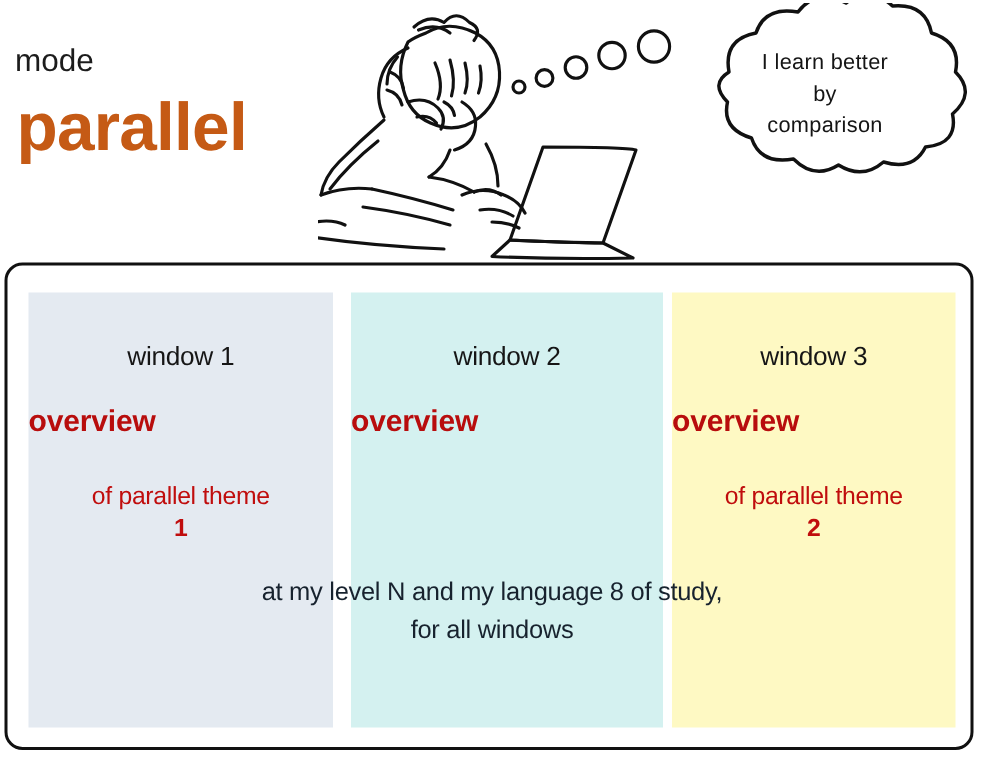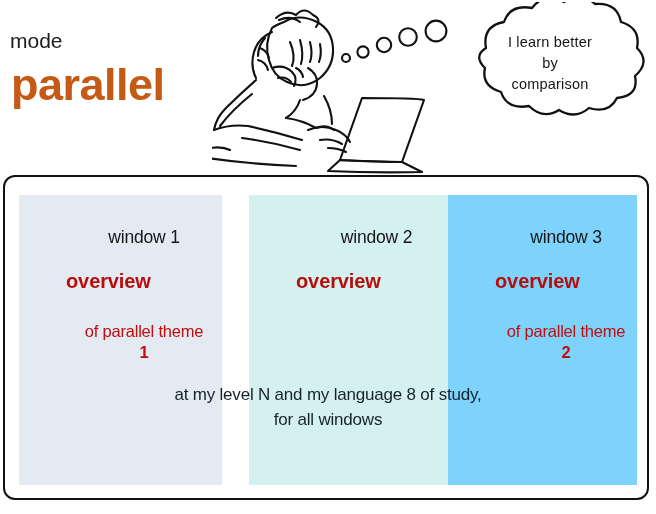--- a/index.html
+++ b/index.html
@@ -84,25 +84,24 @@
     position: absolute;
     left: 0; top: 0;
     width: 646px; height: 325px;
   }
   .window-col {
     position: absolute;
     top: 18px;
     height: 290px;
     box-sizing: border-box;
     padding-top: 32px;
-    padding-left: 47px;
   }
   #col-1 { left: 14px;  width: 203px; background: #e4eaf1; }
-  #col-2 { left: 244px; width: 208px; background: #d4f1f0; }
-  #col-3 { left: 443px; width: 189px; background: #7dd3fc; }
+  #col-2 { left: 229px; width: 208px; background: #d4f1f0; }
+  #col-3 { left: 443px; width: 189px; background: #fef9c3; }
 
   .window-title {
     text-align: center;
     font-size: 17.5px;
     color: #161616;
     line-height: 1.15;
     letter-spacing: -0.2px;
   }
   .overview-word {
     font-size: 20px;

